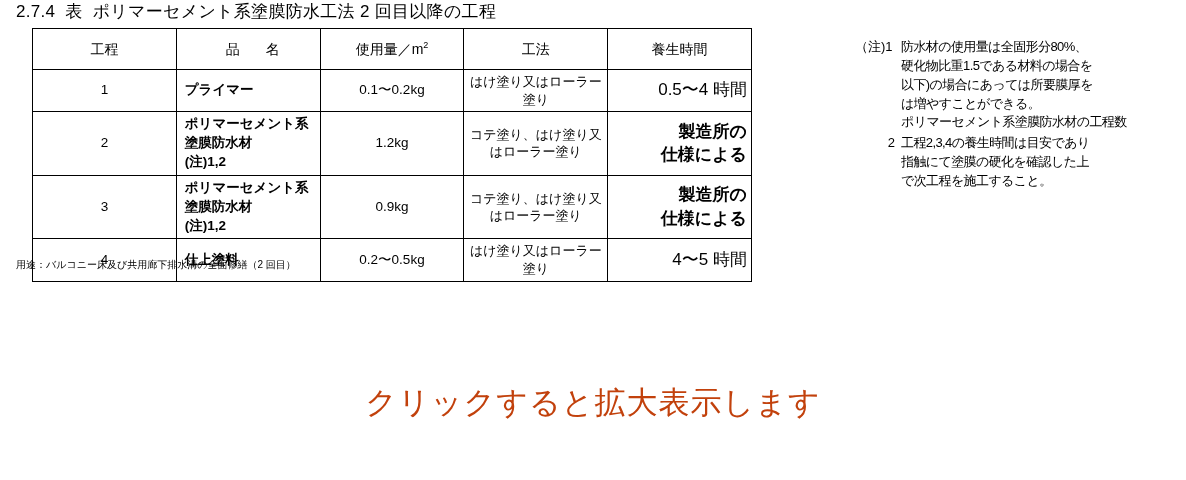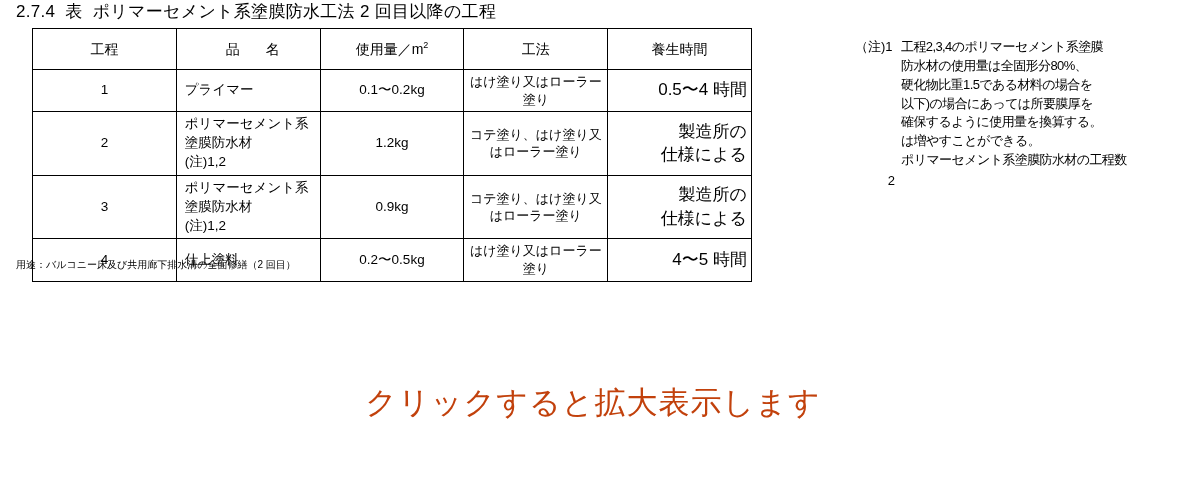--- a/index.html
+++ b/index.html
@@ -85,20 +85,21 @@
     width: 136px;
     font-size: 17px;
     text-align: right;
   }
   table.spec tr.tall td {
     height: 44px;
   }
   .two-line {
     display: block;
     line-height: 1.4;
+    font-weight: bold;
   }
   .sup {
     font-size: 9px;
     vertical-align: super;
   }
   .usage {
     position: absolute;
     left: 16px;
     top: 258px;
     font-size: 10px;
@@ -220,29 +221,32 @@
       </tbody>
     </table>
   </div>
 
   <div class="usage">用途：バルコニー床及び共用廊下排水溝の全面修繕（2 回目）</div>
 
   <div class="notes">
     <div class="note-row">
       <span class="note-marker lead">（注)1</span>
       <span class="note-body note-tight">
-        <p>工程2,3,4のポリマーセメント系塗膜</p>
         <p>防水材の使用量は全固形分80%、</p>
         <p>硬化物比重1.5である材料の場合を</p>
         <p>以下)の場合にあっては所要膜厚を</p>
-        <p>確保するように使用量を換算する。</p>
         <p>は増やすことができる。</p>
         <p>ポリマーセメント系塗膜防水材の工程数</p>
       </span>
     </div>
     <div class="note-row">
       <span class="note-marker second">2</span>
+      <span class="note-body note-tight">
+        <p>工程2,3,4の養生時間は目安であり</p>
+        <p>指触にて塗膜の硬化を確認した上</p>
+        <p>で次工程を施工すること。</p>
+      </span>
     </div>
   </div>
 
   <div class="click-caption">クリックすると拡大表示します</div>
 
 </div>
 
 </body></html>

